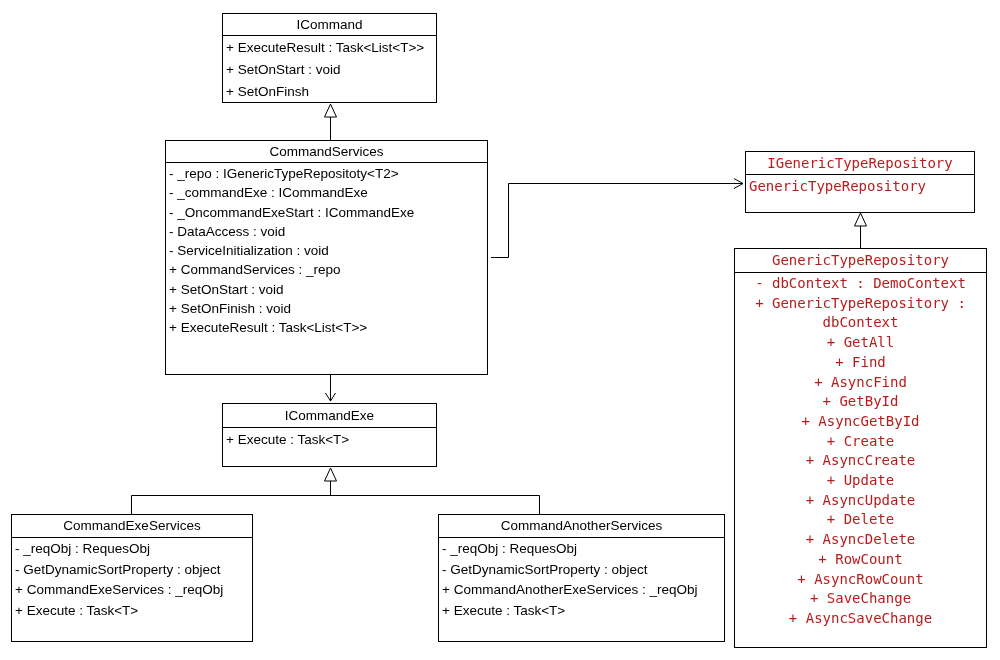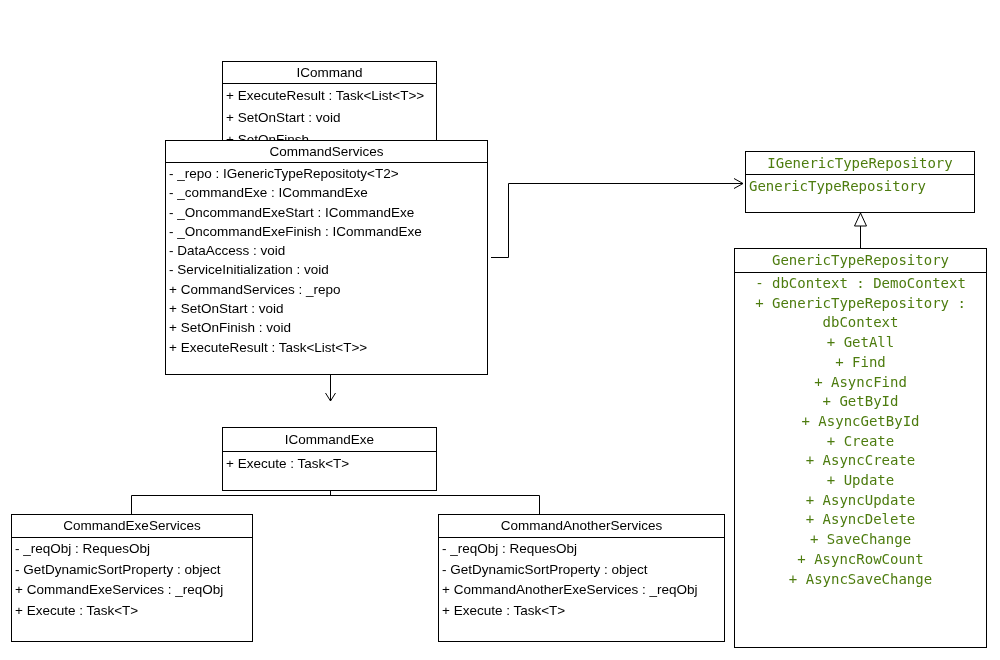--- a/index.html
+++ b/index.html
@@ -40,21 +40,21 @@
   }
   .m { white-space: nowrap; }
   .sans {
     font-family: "Liberation Sans", sans-serif;
     font-size: 13.5px;
     color: #000000;
   }
   .mono {
     font-family: "DejaVu Sans Mono", "Liberation Mono", monospace;
     font-size: 14px;
-    color: #4d7c0f;
+    color: #b91c1c;
   }
   
   .b-icommand .uml-title        { height: 22px; line-height: 21px; }
   .b-icommand .m                { line-height: 22px; }
   .b-cmdsvc .uml-title          { height: 22px; line-height: 21px; }
   .b-cmdsvc .m                  { line-height: 19.3px; }
   .b-igtr .uml-title            { height: 23px; line-height: 22px; }
   .b-igtr .uml-members .m       { line-height: 20px; }
   .b-gtr .uml-title             { height: 24px; line-height: 23px; }
   .b-gtr .m                     { line-height: 19.7px; white-space: normal; text-align: center; }
@@ -94,36 +94,35 @@
       <polygon points="860.5,213 854.5,226 866.5,226"></polygon>
     </g>
     
     <g>
       <polygon points="330.5,468 324.5,481 336.5,481"></polygon>
       <line x1="330.5" y1="481" x2="330.5" y2="495.5"></line>
       <polyline points="131.5,514 131.5,495.5 539.5,495.5 539.5,514"></polyline>
     </g>
   </svg>
 
-  <div class="uml-class sans b-icommand" style="left:222px; top:13px; width:215px; height:90px;margin-top:48px;">
+  <div class="uml-class sans b-icommand" style="left:222px; top:13px; width:215px; height:90px;">
     <div class="uml-title">ICommand</div>
     <div class="uml-members">
       <div class="m">+ ExecuteResult : Task&lt;List&lt;T&gt;&gt;</div>
       <div class="m">+ SetOnStart : void</div>
       <div class="m">+ SetOnFinsh</div>
     </div>
   </div>
 
   <div class="uml-class sans b-cmdsvc" style="left:165px; top:140px; width:323px; height:235px;">
     <div class="uml-title">CommandServices</div>
     <div class="uml-members">
       <div class="m">- _repo : IGenericTypeRepositoty&lt;T2&gt;</div>
       <div class="m">- _commandExe : ICommandExe</div>
       <div class="m">- _OncommandExeStart : ICommandExe</div>
-      <div class="m">- _OncommandExeFinish : ICommandExe</div>
       <div class="m">- DataAccess : void</div>
       <div class="m">- ServiceInitialization : void</div>
       <div class="m">+ CommandServices : _repo</div>
       <div class="m">+ SetOnStart : void</div>
       <div class="m">+ SetOnFinish : void</div>
       <div class="m">+ ExecuteResult : Task&lt;List&lt;T&gt;&gt;</div>
     </div>
   </div>
 
   <div class="uml-class mono b-igtr" style="left:745px; top:151px; width:230px; height:62px;">
@@ -140,28 +139,30 @@
       <div class="m">+ GenericTypeRepository : dbContext</div>
       <div class="m">+ GetAll</div>
       <div class="m">+ Find</div>
       <div class="m">+ AsyncFind</div>
       <div class="m">+ GetById</div>
       <div class="m">+ AsyncGetById</div>
       <div class="m">+ Create</div>
       <div class="m">+ AsyncCreate</div>
       <div class="m">+ Update</div>
       <div class="m">+ AsyncUpdate</div>
+      <div class="m">+ Delete</div>
       <div class="m">+ AsyncDelete</div>
+      <div class="m">+ RowCount</div>
+      <div class="m">+ AsyncRowCount</div>
       <div class="m">+ SaveChange</div>
-      <div class="m">+ AsyncRowCount</div>
       <div class="m">+ AsyncSaveChange</div>
     </div>
   </div>
 
-  <div class="uml-class sans b-icmdexe" style="left:222px; top:403px; width:215px; height:64px;margin-top:24px;">
+  <div class="uml-class sans b-icmdexe" style="left:222px; top:403px; width:215px; height:64px;">
     <div class="uml-title">ICommandExe</div>
     <div class="uml-members">
       <div class="m">+ Execute : Task&lt;T&gt;</div>
     </div>
   </div>
 
   <div class="uml-class sans b-exesvc" style="left:11px; top:514px; width:242px; height:128px;">
     <div class="uml-title">CommandExeServices</div>
     <div class="uml-members">
       <div class="m">- _reqObj : RequesObj</div>

